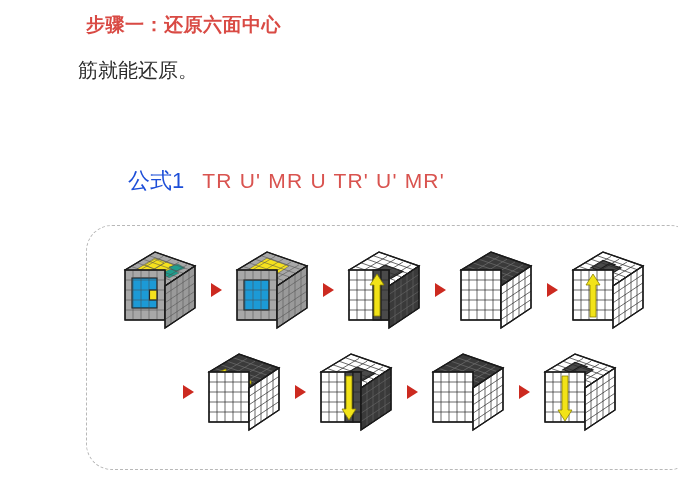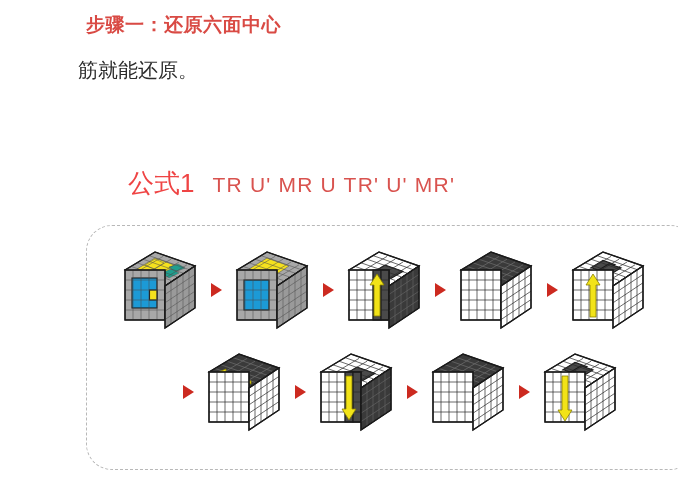--- a/index.html
+++ b/index.html
@@ -41,22 +41,22 @@
 
   
   .formula-row {
     position: absolute;
     left: 88px; top: 166px;
     display: flex;
     align-items: baseline;
     gap: 18px;
   }
   .formula-label {
-    font-size: 26px;
-    color: #ef4444;
+    font-size: 22px;
+    color: #1d4ed8;
     font-weight: 500;
   }
   .formula-value {
     font-size: 21px;
     color: #d9534f;
     font-weight: 500;
     letter-spacing: 1.2px;
     text-align: right;
   }
 

